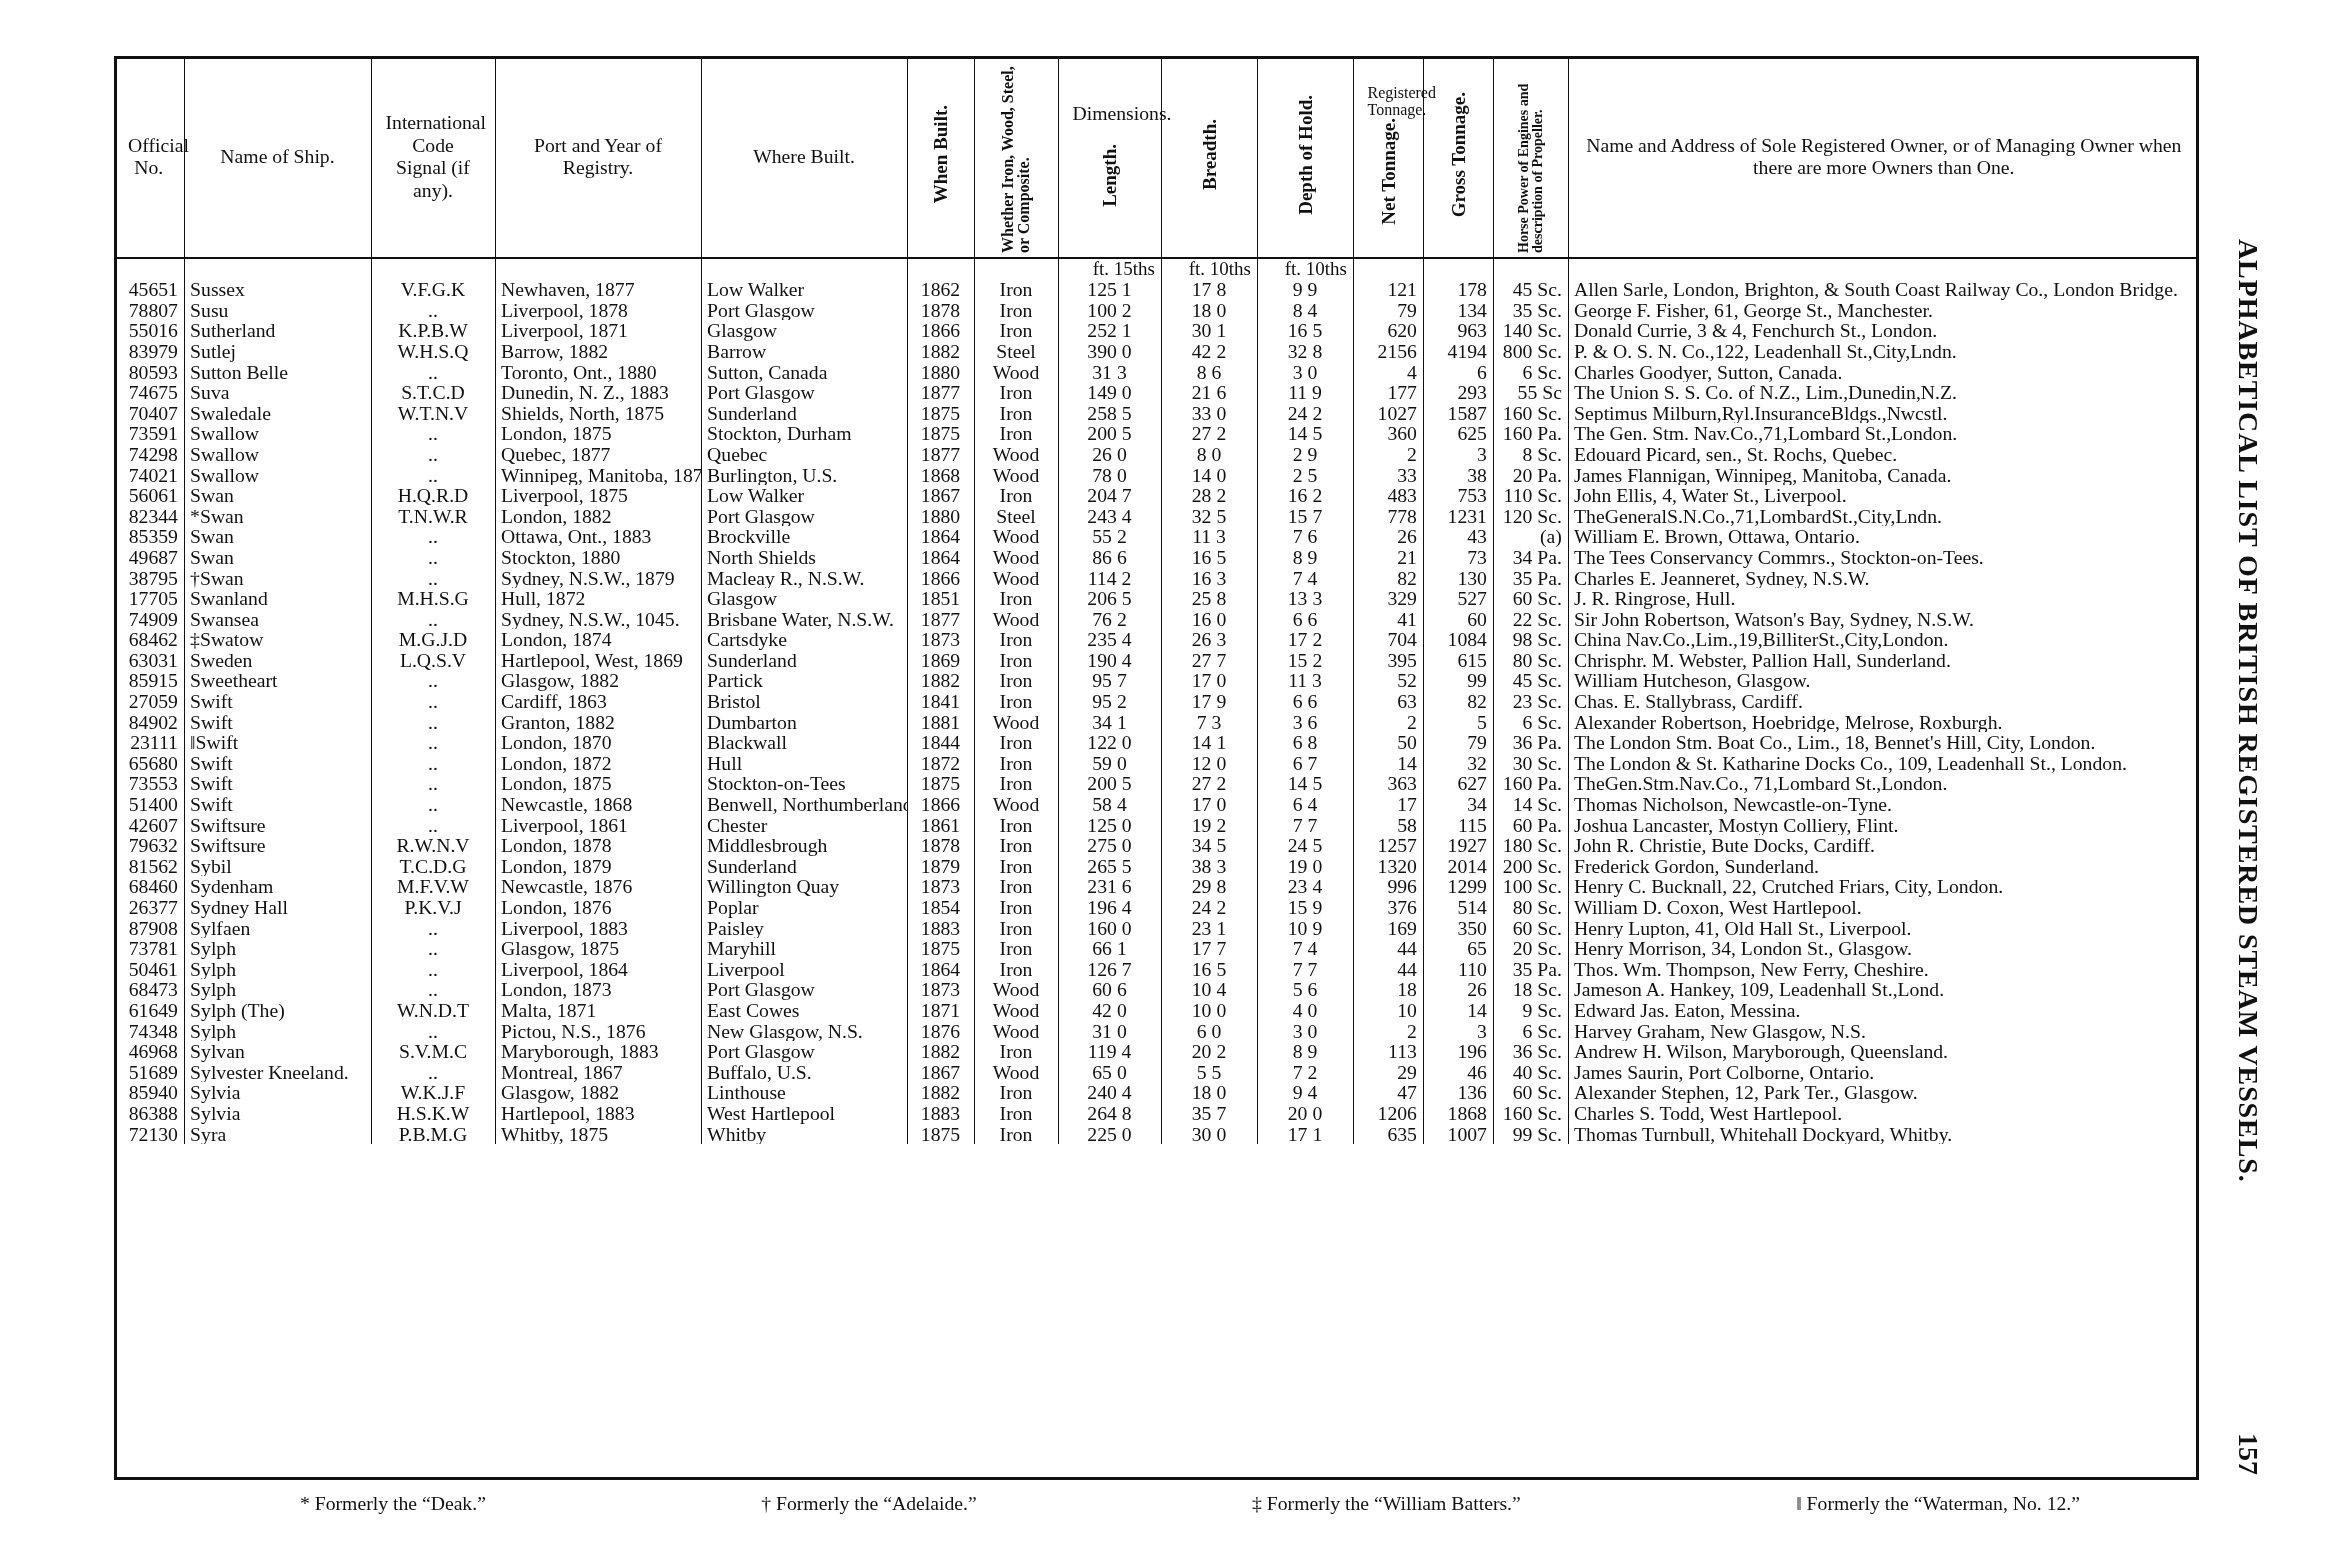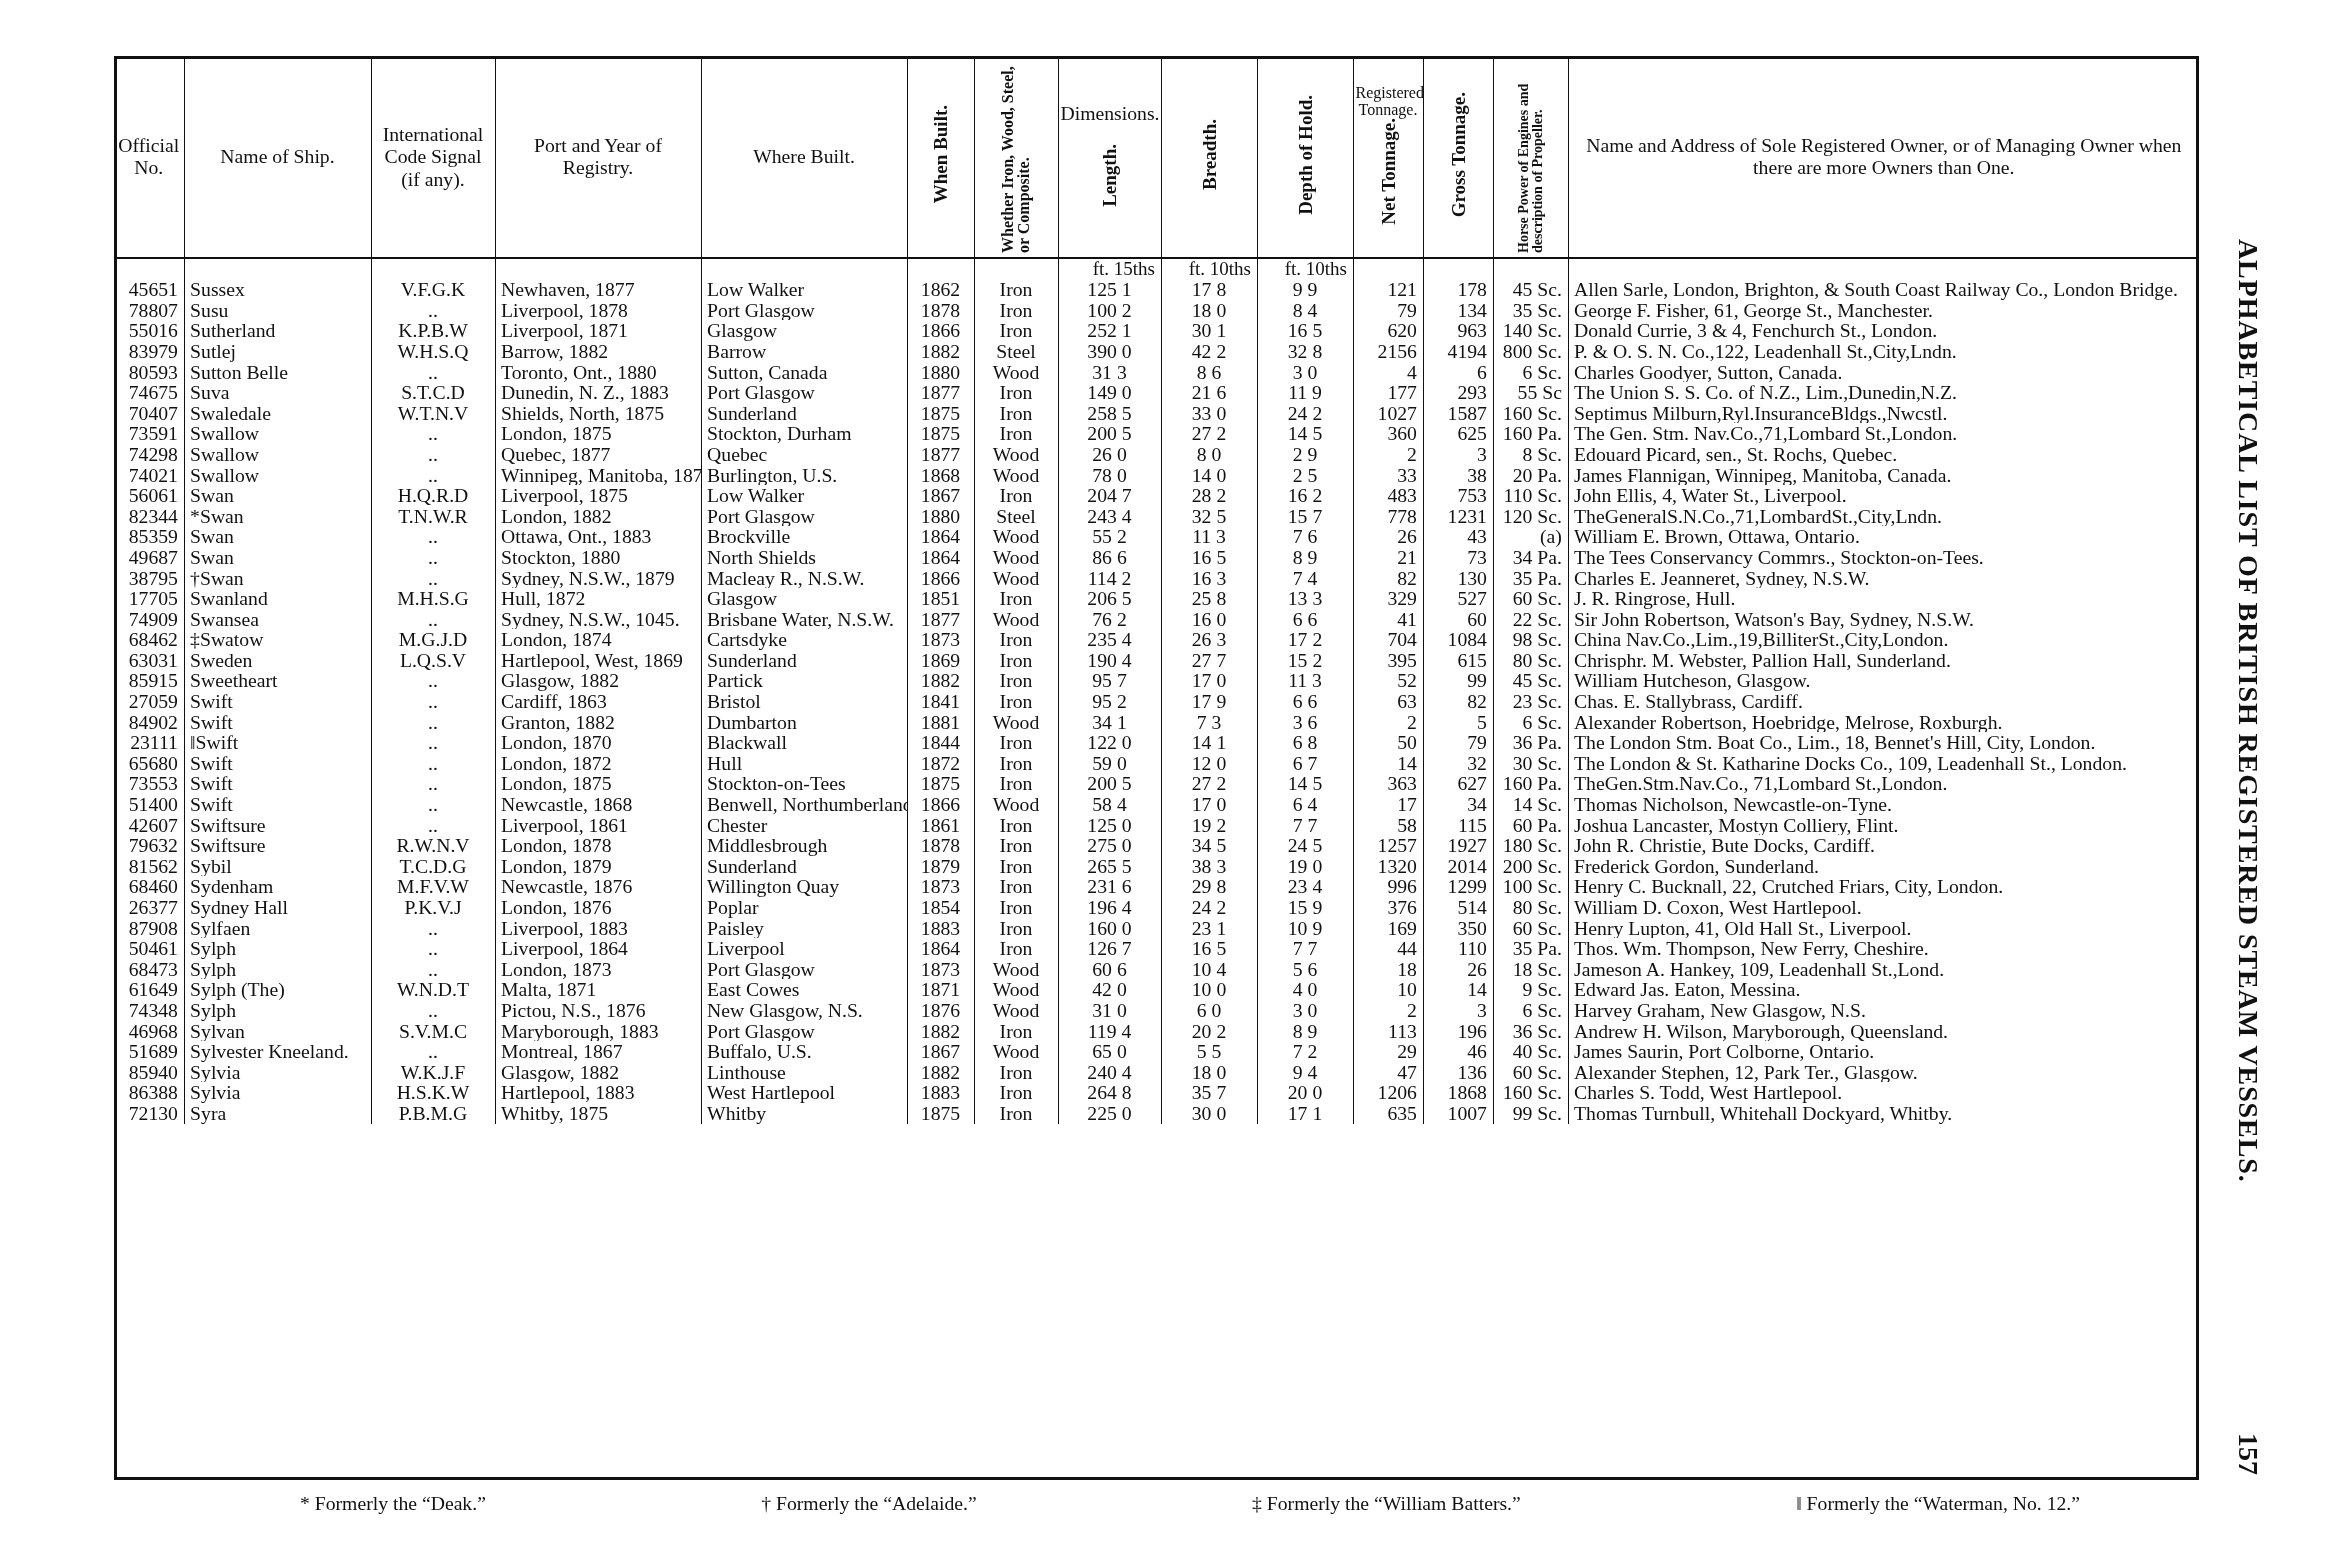--- a/index.html
+++ b/index.html
@@ -1,20 +1,20 @@
 <!DOCTYPE html>
 <html style="font-size:15px"><head>
 <meta charset="utf-8">
 <style>
   html, body { margin:0; padding:0; background:#ffffff; }
   body { width:2342px; height:1562px; position:relative; overflow:hidden;
          font-family:"Liberation Serif","DejaVu Serif",serif; color:#111; }
   .page { position:absolute; left:114px; top:56px; width:2085px; height:1424px; }
   table.reg { border-collapse:collapse; width:100%; table-layout:fixed; font-size:19.7px; line-height:20.6px; }
-  table.reg th { font-weight:normal; border-left:1.9px solid #111; vertical-align:middle; text-align:center; padding:0 2px; }
+  table.reg th { font-weight:normal; border-left:1.9px solid #111; vertical-align:middle; text-align:center; padding:0 14px; }
   table.reg td { border-left:1.9px solid #111; padding:0 5.6px; white-space:nowrap; vertical-align:top; overflow:hidden; }
   table.reg tr > *:first-child { border-left:none; }
   table.reg thead tr.h1 th { height:197px; }
   .hdr-rot { writing-mode:vertical-rl; transform:rotate(180deg); font-weight:bold; font-size:19px; line-height:19px; display:inline-block; text-align:left; }
   .hdr-txt { font-size:19.7px; line-height:22.5px; }
   .topline { position:absolute; left:0; top:0; width:100%; height:2.8px; background:#111; }
   .headline { border-bottom:2.8px solid #111; }
   .bottomline { position:absolute; left:0; top:1421px; width:100%; height:2.8px; background:#111; }
   .rightline { position:absolute; right:0; top:0; width:2.8px; height:1424px; background:#111; }
   .leftline { position:absolute; left:0; top:0; width:2.8px; height:1424px; background:#111; }
@@ -591,20 +591,36 @@
           <td class="ctr">Iron</td>
           <td class="ctr">160 0</td>
           <td class="ctr">23 1</td>
           <td class="ctr">10 9</td>
           <td class="num">169</td>
           <td class="num">350</td>
           <td class="num">60 Sc.</td>
           <td>Henry Lupton, 41, Old Hall St., Liverpool.</td>
         </tr>
         <tr>
+          <td class="num">73781</td>
+          <td>Sylph</td>
+          <td class="ctr">..</td>
+          <td>Glasgow, 1875</td>
+          <td>Maryhill</td>
+          <td class="ctr">1875</td>
+          <td class="ctr">Iron</td>
+          <td class="ctr">66 1</td>
+          <td class="ctr">17 7</td>
+          <td class="ctr">7 4</td>
+          <td class="num">44</td>
+          <td class="num">65</td>
+          <td class="num">20 Sc.</td>
+          <td>Henry Morrison, 34, London St., Glasgow.</td>
+        </tr>
+        <tr>
           <td class="num">50461</td>
           <td>Sylph</td>
           <td class="ctr">..</td>
           <td>Liverpool, 1864</td>
           <td>Liverpool</td>
           <td class="ctr">1864</td>
           <td class="ctr">Iron</td>
           <td class="ctr">126 7</td>
           <td class="ctr">16 5</td>
           <td class="ctr">7 7</td>

